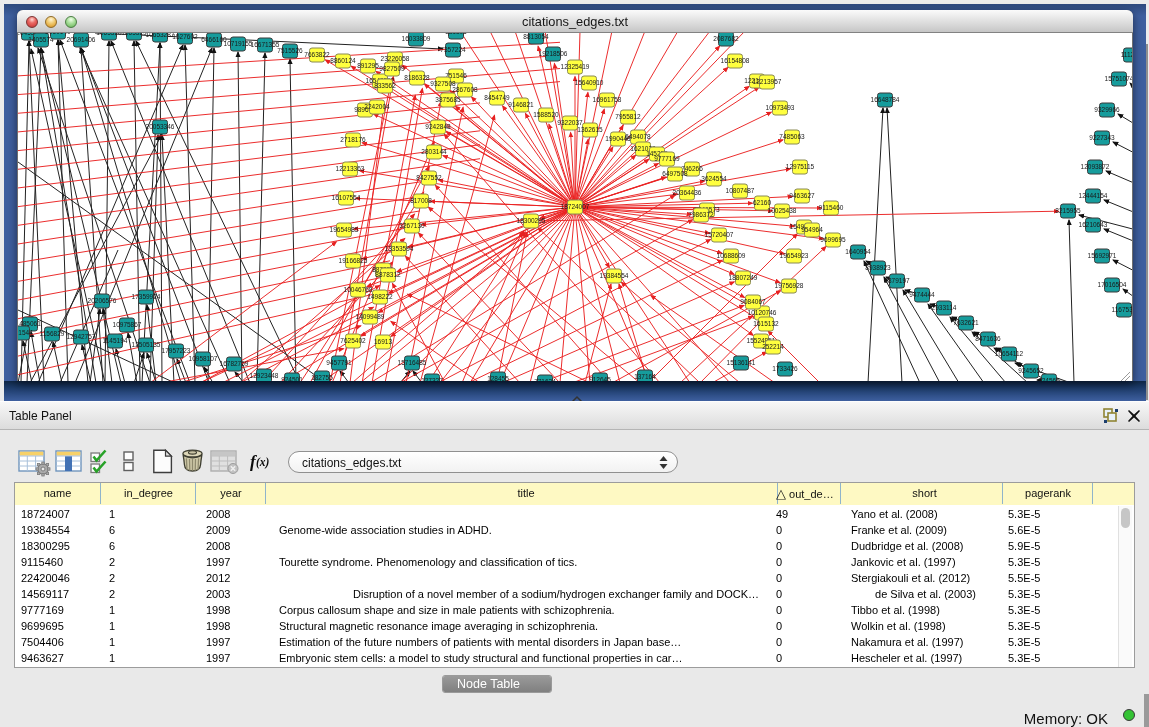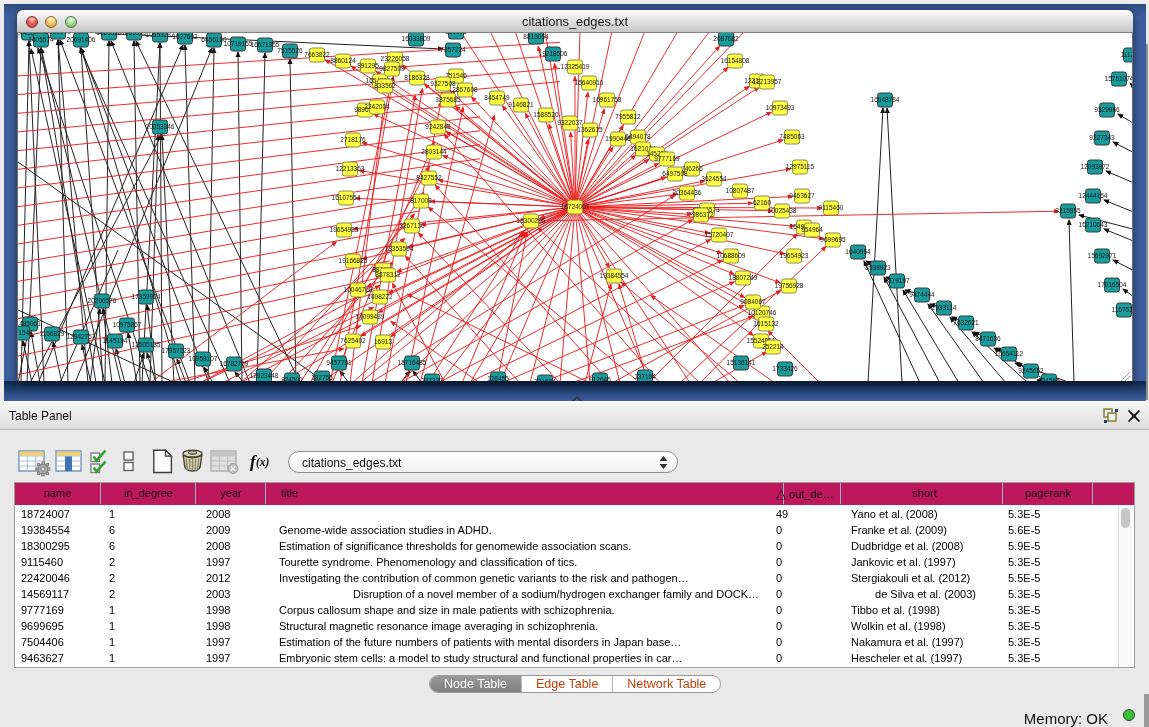--- a/index.html
+++ b/index.html
@@ -11,28 +11,28 @@
 .tl.r { left:8.5px; background:radial-gradient(circle at 50% 26%, #ffd9d4 0%, #ea6b66 38%, #dc4f4c 65%, #a63434 100%); border:1px solid #7c3434; }
 .tl.y { left:28px; background:radial-gradient(circle at 50% 26%, #fff5d5 0%, #f0cb74 42%, #e2a93e 75%, #b97f28 100%); border:1px solid #8f6a28; }
 .tl.g { left:47.5px; background:radial-gradient(circle at 50% 26%, #f0ffe9 0%, #abdf9d 42%, #82c673 75%, #56984a 100%); border:1px solid #4c7e44; }
 .canvas { position:absolute; left:1px; top:23px; width:1114px; height:348px; background:#fff; overflow:hidden; }
 .panel { position:absolute; left:0; top:401px; width:1149px; height:326px; background:#e9e9e9; }
 .phdr { position:absolute; left:0; top:0; width:100%; height:29px; background:linear-gradient(#f7f7f7,#dcdcdc); border-bottom:1px solid #b5b5b5; border-top:1px solid #fdfdfd; }
 .phdr .t { position:absolute; left:9px; top:7px; font-size:12px; color:#111; }
 .dd { position:absolute; left:288px; top:50px; width:390px; height:22px; border:1px solid #909090; border-radius:11px; background:linear-gradient(#ffffff,#f2f2f2); box-shadow:inset 0 1px 0 #fff; }
 .dd .t { position:absolute; left:13px; top:4px; font-size:12px; color:#111; }
 .tbl { position:absolute; left:14px; top:81px; width:1121px; height:186px; background:#fff; border:1px solid #9c9c9c; }
-.thead { position:absolute; left:0; top:0; width:1119px; height:22px; background:#be185d; }
+.thead { position:absolute; left:0; top:0; width:1119px; height:22px; background:#fef9c3; }
 .hcell { position:absolute; top:0; height:21px; line-height:21px; font-size:11px; color:#111; border-right:1px solid #8fb4cb; }
 .rows { position:absolute; left:0; top:23px; width:1119px; }
 .row { position:relative; height:16px; line-height:16px; }
 .cell { position:absolute; top:0; height:16px; font-size:11px; color:#000; white-space:nowrap; overflow:hidden; }
 .sb { position:absolute; right:2px; top:23px; width:14px; height:161px; background:#fafafa; border-left:1px solid #e0e0e0; }
 .sb .th { position:absolute; left:2px; top:2px; width:9px; height:20px; border-radius:5px; background:#c6c6c6; }
-.tabs { position:absolute; left:429px; top:274px; height:18px; display:flex; border:1px solid #9a9a9a; border-radius:9px; overflow:hidden; background:#fff; }
+.tabs { position:absolute; left:442px; top:274px; height:18px; display:flex; border:1px solid #9a9a9a; border-radius:3px; overflow:hidden; background:#fff;flex-direction:column; }
 .tab { font-size:12.5px; color:#c2410c; padding:0 14px; line-height:17px; }
 .tab.sel { background:linear-gradient(#9a9a9a,#7e7e7e); color:#fff; }
 .tab + .tab { border-left:1px solid #b8b8b8; }
 .status { position:absolute; right:41px; top:309px; font-size:15px; color:#111; }
 .led { position:absolute; right:14px; top:308px; width:12px; height:12px; border-radius:50%; background:#35c335; border:1.5px solid #3a3a3a; }
 </style></head><body>
 <div class="mdi">
  <div class="shadow"></div>
     <svg width="14" height="8" viewBox="0 0 14 8" style="position:absolute;left:566px;top:391px">
       <path d="M2,7 L7,2 L12,7" stroke="#333" stroke-width="1.5" fill="none"></path>
@@ -709,21 +709,21 @@
    <svg width="9" height="14" viewBox="0 0 9 14" style="position:absolute;right:9px;top:4px">
      <path d="M4.5,0 L8.5,5 L0.5,5 z" fill="#333"></path>
         <path d="M4.5,13 L8.5,8 L0.5,8 z" fill="#333"></path>
    </svg>
  </div>
  <div class="tbl">
    <div class="thead">
         <div class="hcell" style="left:0px;width:86px;padding-left:0px;text-align:center">name</div>
         <div class="hcell" style="left:87px;width:94px;padding-left:0px;text-align:center">in_degree</div>
         <div class="hcell" style="left:182px;width:69px;padding-left:0px;text-align:center">year</div>
-        <div class="hcell" style="left:266px;width:503px;padding-left:0px;text-align:left">title</div>
+        <div class="hcell" style="left:260px;width:503px;padding-left:0px;text-align:center">title</div>
         <div class="hcell" style="left:756px;width:70px;padding-left:5px;text-align:left"><span style="font-size:13px">△</span> out_de…</div>
         <div class="hcell" style="left:832px;width:156px;padding-left:0px;text-align:center">short</div>
         <div class="hcell" style="left:989px;width:89px;padding-left:0px;text-align:center">pagerank</div>
       </div>
    <div class="rows">
         <div class="row">
           <div class="cell" style="left:0px;width:81px;padding-left:6px;text-align:left">18724007</div>
           <div class="cell" style="left:87px;width:88px;padding-left:7px;text-align:left">1</div>
           <div class="cell" style="left:182px;width:61px;padding-left:9px;text-align:left">2008</div>
           <div class="cell" style="left:756px;width:71px;padding-left:5px;text-align:left">49</div>
@@ -736,39 +736,37 @@
           <div class="cell" style="left:182px;width:61px;padding-left:9px;text-align:left">2009</div>
           <div class="cell" style="left:252px;width:492px;padding-left:12px;text-align:left">Genome‑wide association studies in ADHD.</div>
           <div class="cell" style="left:756px;width:71px;padding-left:5px;text-align:left">0</div>
           <div class="cell" style="left:832px;width:153px;padding-left:4px;text-align:left">Franke et al. (2009)</div>
           <div class="cell" style="left:989px;width:86px;padding-left:4px;text-align:left">5.6E‑5</div>
         </div>
         <div class="row">
           <div class="cell" style="left:0px;width:81px;padding-left:6px;text-align:left">18300295</div>
           <div class="cell" style="left:87px;width:88px;padding-left:7px;text-align:left">6</div>
           <div class="cell" style="left:182px;width:61px;padding-left:9px;text-align:left">2008</div>
-          <div class="cell" style="left:252px;width:492px;padding-left:12px;text-align:left">Estimation of significance thresholds for genomewide association scans.</div>
           <div class="cell" style="left:756px;width:71px;padding-left:5px;text-align:left">0</div>
           <div class="cell" style="left:832px;width:153px;padding-left:4px;text-align:left">Dudbridge et al. (2008)</div>
           <div class="cell" style="left:989px;width:86px;padding-left:4px;text-align:left">5.9E‑5</div>
         </div>
         <div class="row">
           <div class="cell" style="left:0px;width:81px;padding-left:6px;text-align:left">9115460</div>
           <div class="cell" style="left:87px;width:88px;padding-left:7px;text-align:left">2</div>
           <div class="cell" style="left:182px;width:61px;padding-left:9px;text-align:left">1997</div>
           <div class="cell" style="left:252px;width:492px;padding-left:12px;text-align:left">Tourette syndrome. Phenomenology and classification of tics.</div>
           <div class="cell" style="left:756px;width:71px;padding-left:5px;text-align:left">0</div>
           <div class="cell" style="left:832px;width:153px;padding-left:4px;text-align:left">Jankovic et al. (1997)</div>
           <div class="cell" style="left:989px;width:86px;padding-left:4px;text-align:left">5.3E‑5</div>
         </div>
         <div class="row">
           <div class="cell" style="left:0px;width:81px;padding-left:6px;text-align:left">22420046</div>
           <div class="cell" style="left:87px;width:88px;padding-left:7px;text-align:left">2</div>
           <div class="cell" style="left:182px;width:61px;padding-left:9px;text-align:left">2012</div>
-          <div class="cell" style="left:252px;width:492px;padding-left:12px;text-align:left">Investigating the contribution of common genetic variants to the risk and pathogen…</div>
           <div class="cell" style="left:756px;width:71px;padding-left:5px;text-align:left">0</div>
           <div class="cell" style="left:832px;width:153px;padding-left:4px;text-align:left">Stergiakouli et al. (2012)</div>
           <div class="cell" style="left:989px;width:86px;padding-left:4px;text-align:left">5.5E‑5</div>
         </div>
         <div class="row">
           <div class="cell" style="left:0px;width:81px;padding-left:6px;text-align:left">14569117</div>
           <div class="cell" style="left:87px;width:88px;padding-left:7px;text-align:left">2</div>
           <div class="cell" style="left:182px;width:61px;padding-left:9px;text-align:left">2003</div>
           <div class="cell" style="left:252px;width:492px;padding-left:12px;text-align:right">Disruption of a novel member of a sodium/hydrogen exchanger family and DOCK…</div>
           <div class="cell" style="left:756px;width:71px;padding-left:5px;text-align:left">0</div>

